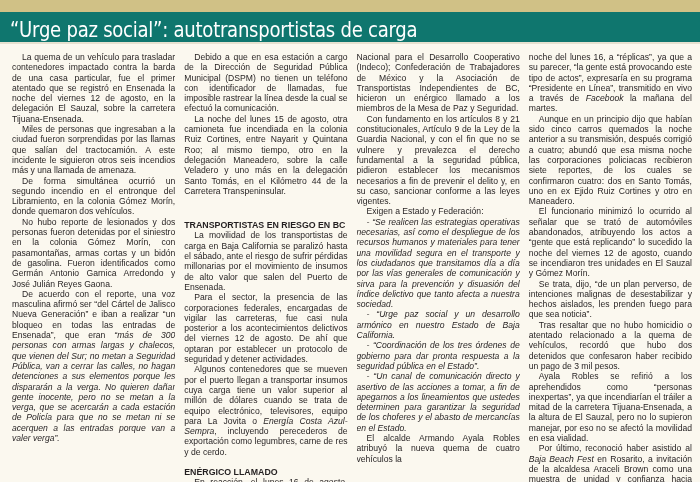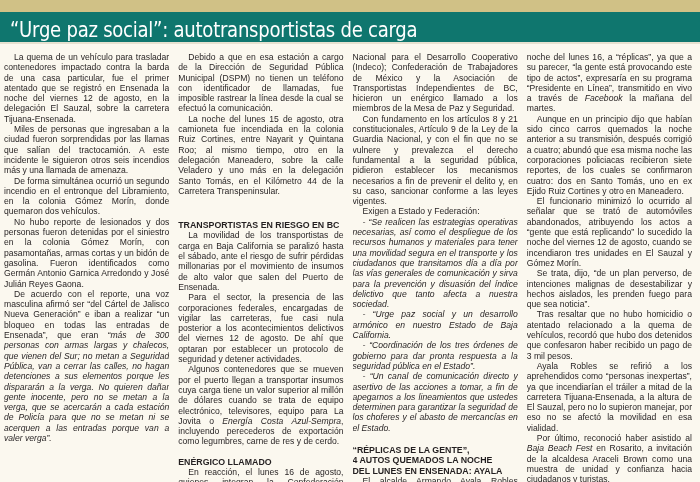--- a/index.html
+++ b/index.html
@@ -20,21 +20,21 @@
     color: #ffffff; font-size: 21px; font-weight: normal;
     letter-spacing: -0.3px;
     font-family: "DejaVu Sans", sans-serif;
     transform: scaleX(0.86); transform-origin: left center;
     white-space: nowrap;
   }
   .columns {
     display: grid;
     grid-template-columns: repeat(4, 1fr);
     column-gap: 9px;
-    padding: 8px 8px 0 4px;
+    padding: 8px 8px 0 12px;
     height: 430px;
   }
   .col { font-size: 8.6px; line-height: 10.3px; text-align: justify; overflow: hidden; }
   .col p { margin: 0; text-indent: 10px; }
   .col p.noindent { text-indent: 0; }
   .col h3 {
     margin: 7px 0 0 0; font-size: 8.8px; line-height: 10.3px;
     font-weight: bold; text-transform: none;
   }
   em { font-style: italic; }
@@ -68,25 +68,20 @@
   </div>
 
   <div class="col">
     <p class="noindent">Nacional para el Desarrollo Cooperativo (Indeco); Confederación de Trabajadores de México y la Asociación de Transportistas Independientes de BC, hicieron un enérgico llamado a los miembros de la Mesa de Paz y Seguridad.</p>
     <p>Con fundamento en los artículos 8 y 21 constitucionales, Artículo 9 de la Ley de la Guardia Nacional, y con el fin que no se vulnere y prevalezca el derecho fundamental a la seguridad pública, pidieron establecer los mecanismos necesarios a fin de prevenir el delito y, en su caso, sancionar conforme a las leyes vigentes.</p>
     <p>Exigen a Estado y Federación:</p>
     <p><em>- “Se realicen las estrategias operativas necesarias, así como el despliegue de los recursos humanos y materiales para tener una movilidad segura en el transporte y los ciudadanos que transitamos día a día por las vías generales de comunicación y sirva para la prevención y disuasión del índice delictivo que tanto afecta a nuestra sociedad.</em></p>
     <p><em>- “Urge paz social y un desarrollo armónico en nuestro Estado de Baja California.</em></p>
     <p><em>- “Coordinación de los tres órdenes de gobierno para dar pronta respuesta a la seguridad pública en el Estado”.</em></p>
     <p><em>- “Un canal de comunicación directo y asertivo de las acciones a tomar, a fin de apegarnos a los lineamientos que ustedes determinen para garantizar la seguridad de los choferes y el abasto de mercancías en el Estado.</em></p>
-    <h3 style="margin-top:12px">
-      <span>“RÉPLICAS DE LA GENTE”,</span><br>
-      <span>4 AUTOS QUEMADOS LA NOCHE</span><br>
-      <span>DEL LUNES EN ENSENADA: AYALA</span>
-    </h3>
     <p>El alcalde Armando Ayala Robles atribuyó la nueva quema de cuatro vehículos la</p>
   </div>
 
   <div class="col">
     <p class="noindent"><span>noche del lunes 16, a “réplicas”, ya que a su parecer, “la gente está provocando este tipo de actos”, expresaría en su programa “Presidente en Línea”, transmitido en vivo a través de </span><em>Facebook</em><span> la mañana del martes.</span></p>
     <p>Aunque en un principio dijo que habían sido cinco carros quemados la noche anterior a su transmisión, después corrigió a cuatro; abundó que esa misma noche las corporaciones policiacas recibieron siete reportes, de los cuales se confirmaron cuatro: dos en Santo Tomás, uno en ex Ejido Ruiz Cortines y otro en Maneadero.</p>
     <p>El funcionario minimizó lo ocurrido al señalar que se trató de automóviles abandonados, atribuyendo los actos a “gente que está replicando” lo sucedido la noche del viernes 12 de agosto, cuando se incendiaron tres unidades en El Sauzal y Gómez Morín.</p>
     <p>Se trata, dijo, “de un plan perverso, de intenciones malignas de desestabilizar y hechos aislados, les prenden fuego para que sea noticia”.</p>
     <p>Tras resaltar que no hubo homicidio o atentado relacionado a la quema de vehículos, recordó que hubo dos detenidos que confesaron haber recibido un pago de 3 mil pesos.</p>
     <p>Ayala Robles se refirió a los aprehendidos como “personas inexpertas”, ya que incendiarían el tráiler a mitad de la carretera Tijuana-Ensenada, a la altura de El Sauzal, pero no lo supieron manejar, por eso no se afectó la movilidad en esa vialidad.</p>

